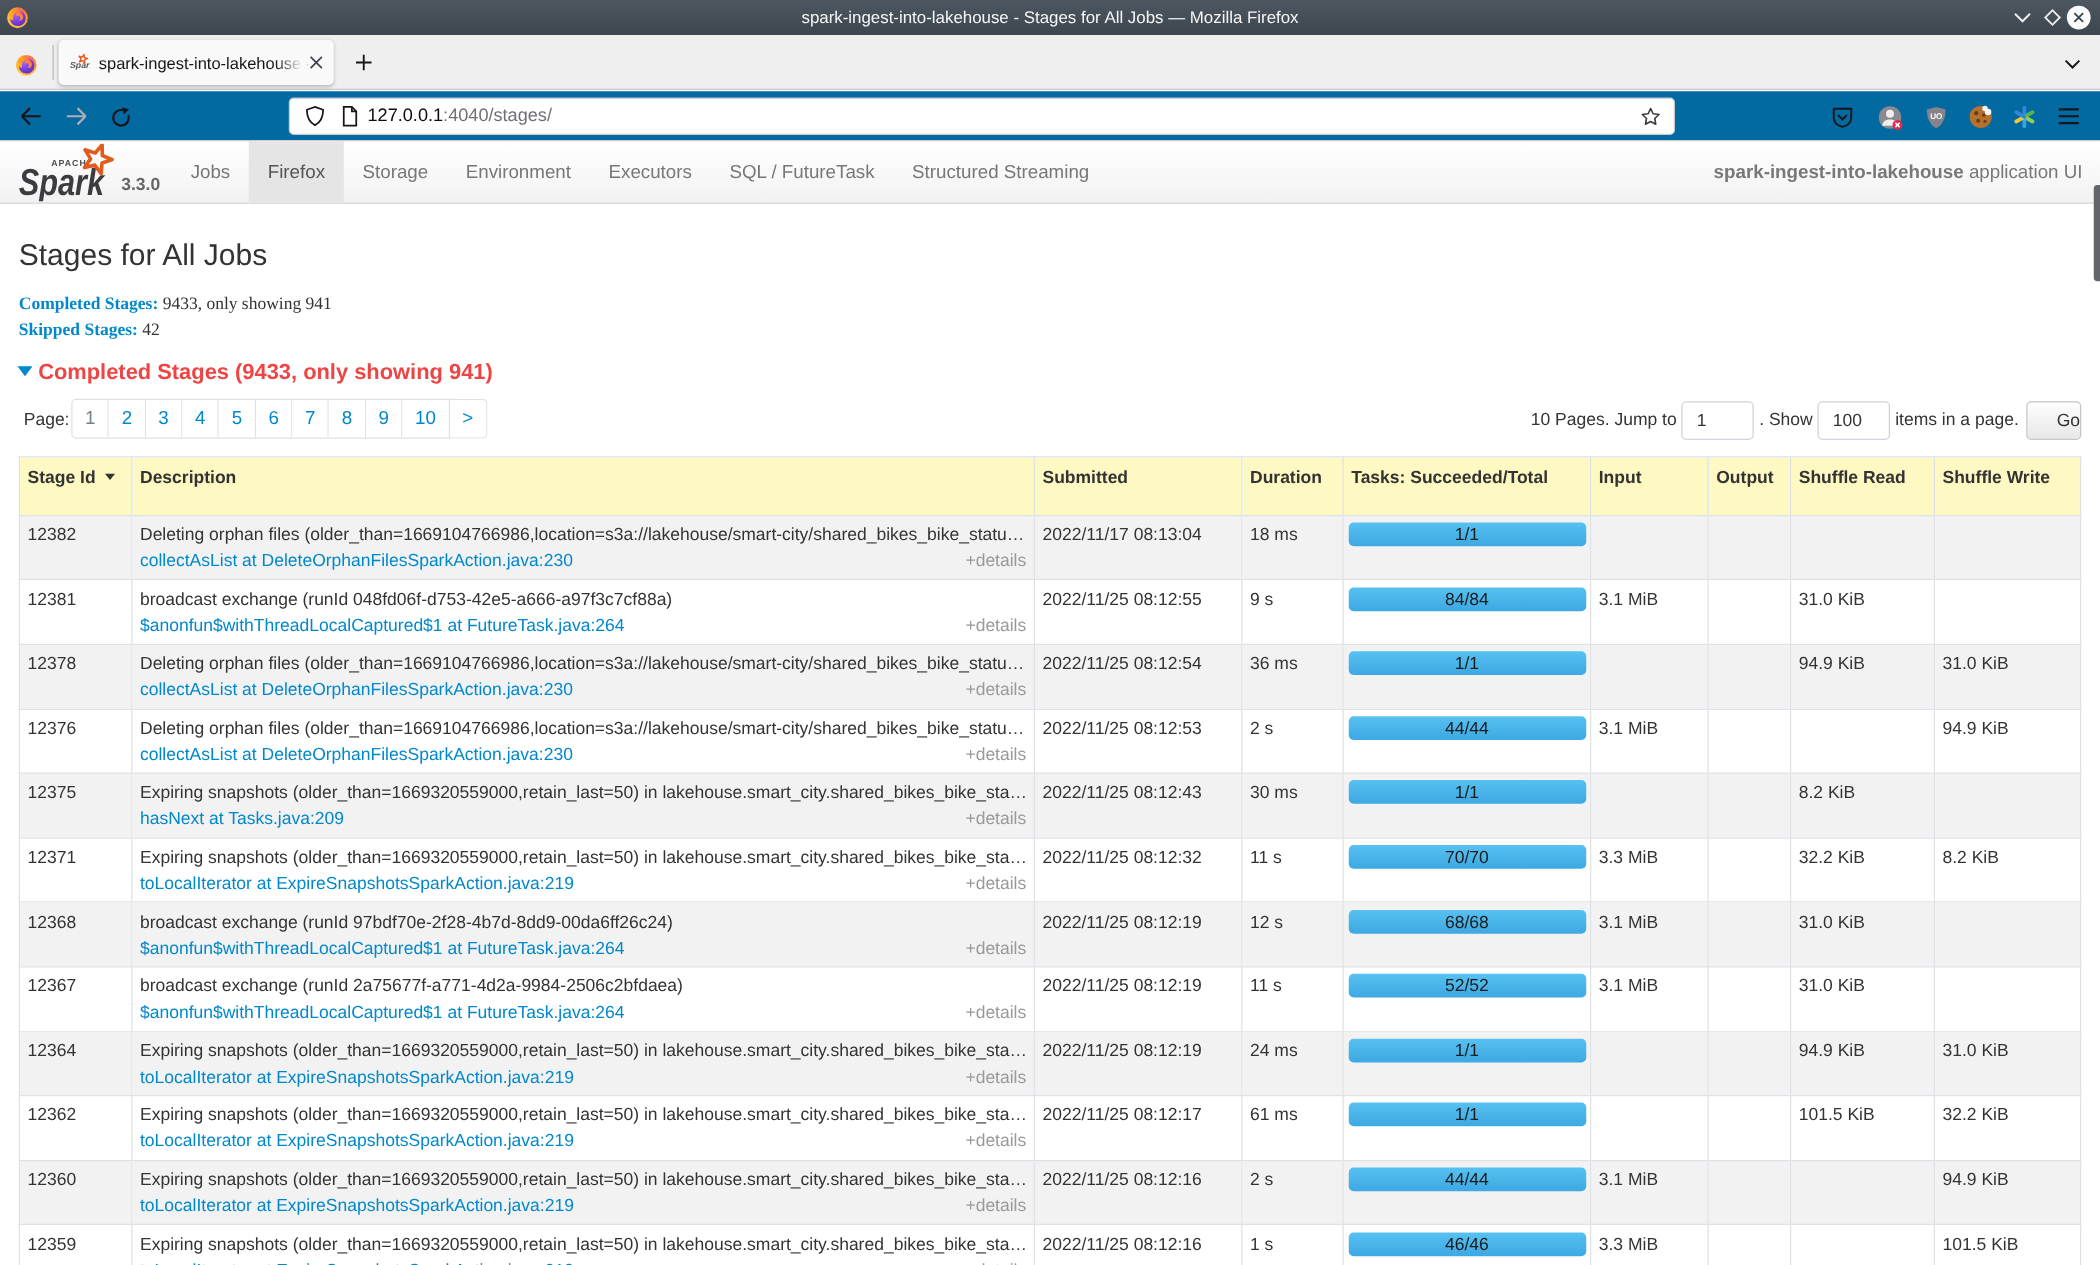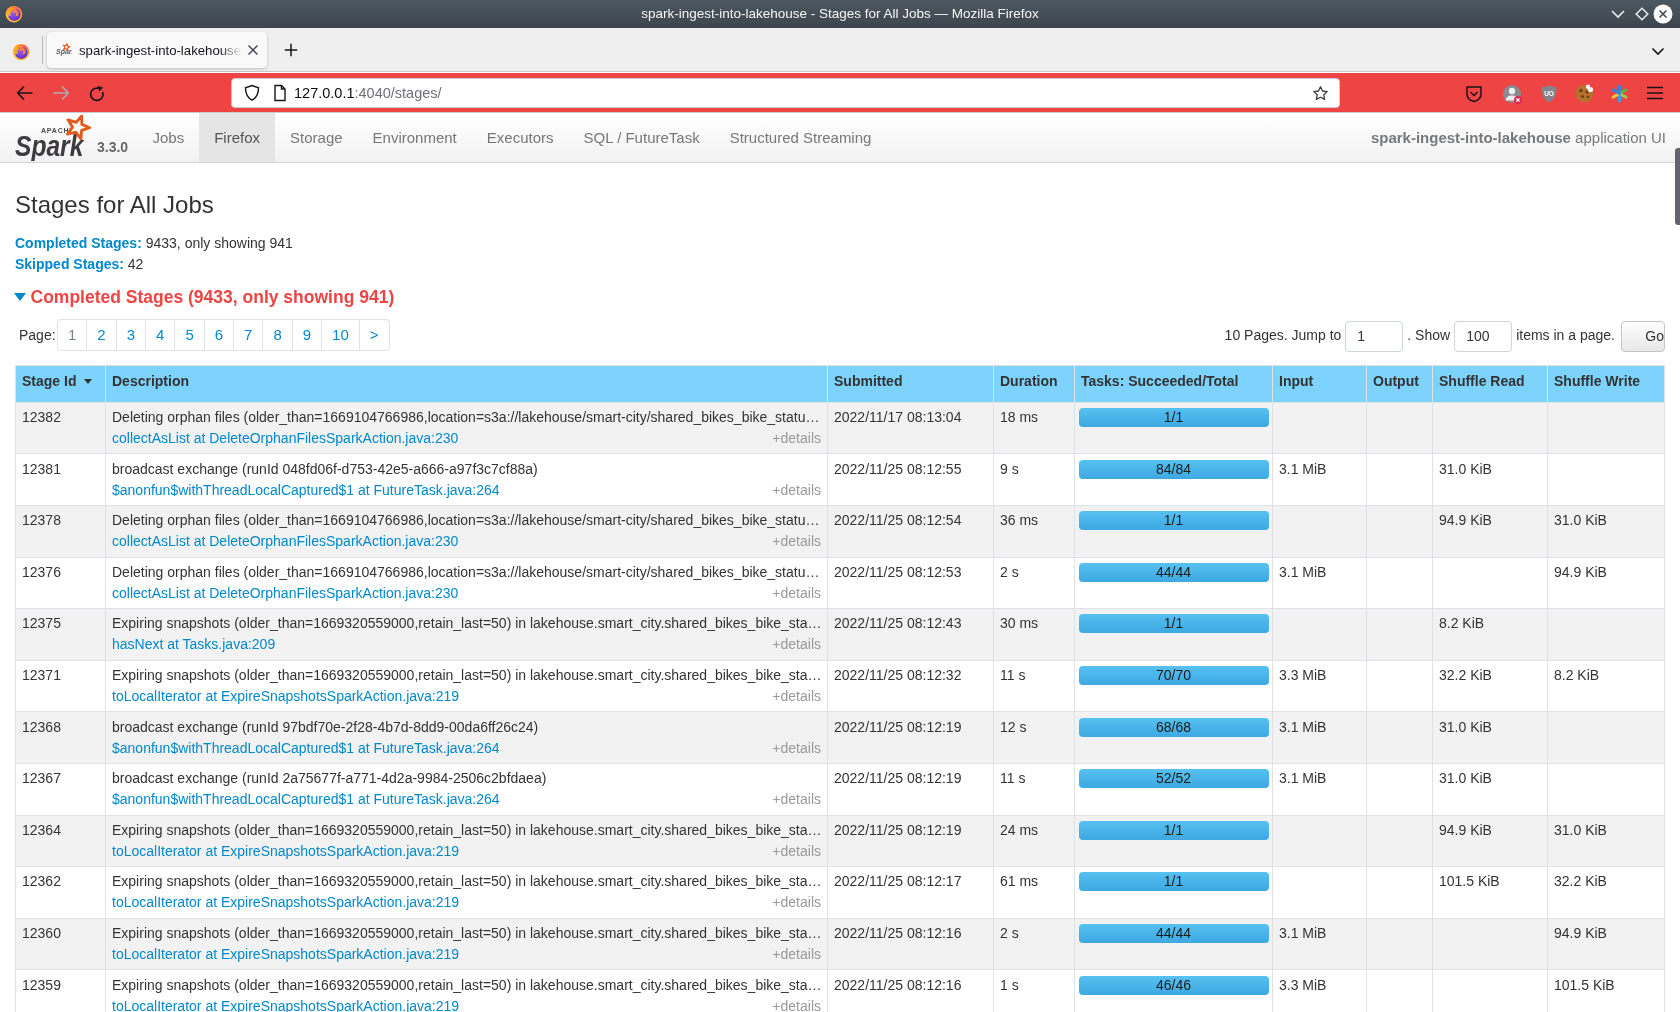--- a/index.html
+++ b/index.html
@@ -34,21 +34,21 @@
 .tab .ttl {
   position:absolute; left:32px; top:10px; width:167px; height:17px; overflow:hidden;
   font-size:13.2px; color:#16161a; white-space:nowrap; line-height:17px;
 }
 .tab .fade { position:absolute; right:21px; top:4px; width:26px; height:28px;
   background:linear-gradient(90deg, rgba(249,249,250,0), #f9f9fa 85%); }
 .tab .cls { position:absolute; right:7px; top:11px; width:14px; height:14px; }
 .newtab { position:absolute; left:283px; top:14px; }
 .urlrow {
   position:absolute; top:73px; left:0; width:1680px; height:40px;
-  background:#ef4444; border-bottom:1px solid #cccccf;
+  background:#0369a1; border-bottom:1px solid #cccccf;
 }
 .navbtn { position:absolute; top:12px; }
 .urlbox {
   position:absolute; left:231px; top:5px; width:1109px; height:30px;
   background:#fff; border:1px solid #ccccd0; border-radius:4px;
 }
 .urltxt { position:absolute; left:62px; top:0px; height:28px; line-height:28px; font-size:14.5px; color:#0c0c0d; }
 .urltxt .dim { color:#6f6f78; }
 
 .sparknav {
@@ -63,21 +63,21 @@
 .navitems .it.active { background:#e5e5e5; color:#555; }
 .appname {
   position:absolute; right:14px; top:0; line-height:49px; font-size:15px; color:#77787a;
 }
 .appname b { font-weight:bold; }
 
 .page { position:absolute; top:163px; left:0; width:1680px; }
 h3.pagetitle {
   margin:28px 0 0 15px; font-size:24px; font-weight:normal; color:#333; line-height:28px;
 }
-.sumlist { margin:13.5px 0 0 15px; font-size:14px; line-height:21px; color:#333; }
+.sumlist { margin:13.5px 0 0 15px; font-size:14px; line-height:21px; color:#333;font-family:Liberation Serif, serif; }
 .sumlist a { color:#0088cc; font-weight:bold; text-decoration:none; }
 h4.collapsehdr {
   margin:12px 0 0 13.5px; font-size:17.5px; font-weight:bold; color:#ef4444; line-height:21px;
 }
 h4.collapsehdr .arr {
   display:inline-block; width:0; height:0; margin-right:5px; position:relative; top:-2px;
   border-left:6.5px solid transparent; border-right:6.5px solid transparent; border-top:8px solid #0088cc;
 }
 .pgrow { position:relative; margin:11.5px 15px 0 15px; height:32px; font-size:14px; color:#333; }
 .pglabel { position:absolute; left:4px; top:8px; }
@@ -103,21 +103,21 @@
 }
 
 table.stages {
   border-collapse:collapse; table-layout:fixed; width:1649px;
   margin:14px 0 0 15px; font-size:14px; color:#333;
 }
 table.stages th, table.stages td {
   border:1px solid #dee2e6; padding:4.3px 6px; line-height:21px;
   text-align:left; vertical-align:top; overflow:hidden; white-space:nowrap;
 }
-table.stages th { font-weight:bold; background:#7dd3fc; padding-top:4.8px; padding-bottom:10px; }
+table.stages th { font-weight:bold; background:#fef9c3; padding-top:4.8px; padding-bottom:20px; }
 table.stages tr.odd td { background:#f2f2f2; }
 table.stages td.tc { padding-left:3.5px; padding-right:3.5px; }
 .dlink { color:#0088cc; text-decoration:none; }
 .details { float:right; color:#999; }
 .progress {
   height:19px; border-radius:4px; margin-top:1px;
   background:linear-gradient(#57c1f1,#3da8e2);
   text-align:center; line-height:19px; color:#1c1c1c;
 }
 .sorticon { display:inline-block; width:0; height:0; margin-left:4px; position:relative; top:-2px;

